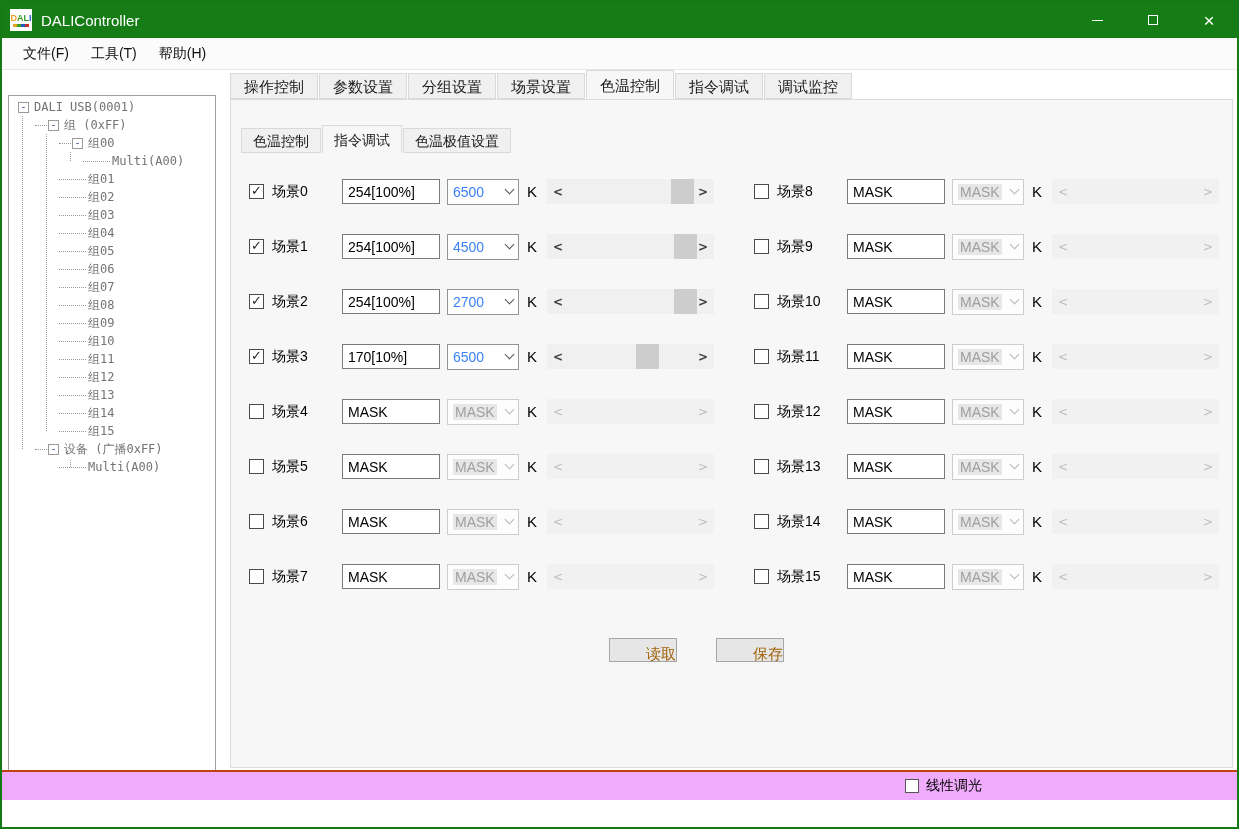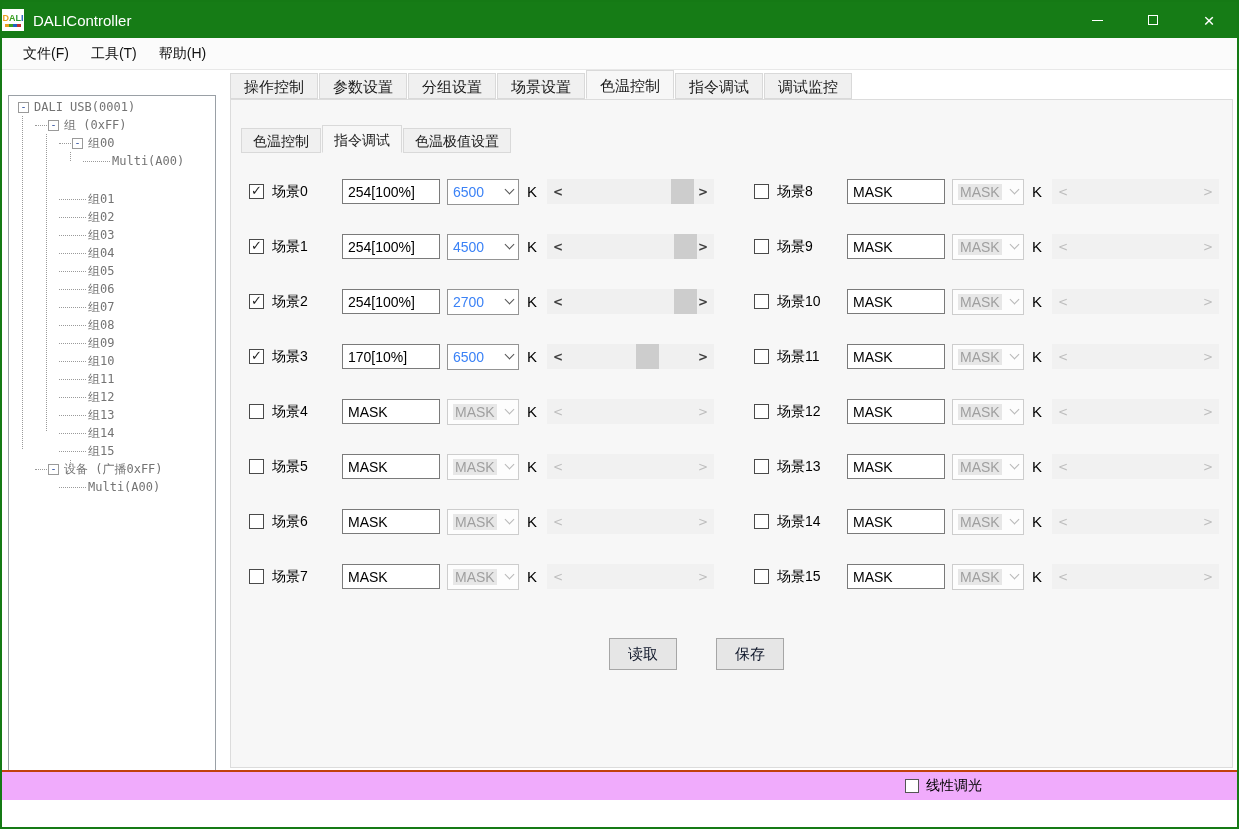--- a/index.html
+++ b/index.html
@@ -3,21 +3,21 @@
 <meta charset="utf-8">
 <style>
   * { margin:0; padding:0; box-sizing:border-box; }
   html,body { background:#d0d0d0; font-family:"Liberation Sans", sans-serif; }
   .window{ position:relative; width:1239px; height:829px; background:#ffffff;
            border:2px solid #157a15; overflow:hidden; }
 
   
   .titlebar{ position:absolute; left:0; top:0; right:0; height:36px; background:#167c16;
              display:flex; align-items:center; color:#fff; }
-  .app-icon{ width:22px; height:22px; background:#fff; display:flex;
+  .app-icon{ width:22px; height:22px; background:#fff; margin-left:8px; display:flex;
              flex-direction:column; align-items:center; justify-content:center; }
   .app-icon .letters{ font-size:9px; font-weight:bold; line-height:9px; letter-spacing:0; }
   .app-icon .l0{color:#e8a020}.app-icon .l1{color:#3aa020}.app-icon .l2{color:#2f9a35}.app-icon .l3{color:#2060c0}
   .app-icon .strip{ width:16px; height:3px; margin-top:1px;
     background:linear-gradient(90deg,#e8a020 0 25%,#3aa020 25% 50%,#2060c0 50% 75%,#c03030 75% 100%); }
   .win-title{ margin-left:9px; font-size:15px; }
   .win-controls{ margin-left:auto; display:flex; height:100%; }
   .win-btn{ width:56px; height:100%; display:flex; align-items:center; justify-content:center; cursor:default; }
   .glyph-min{ width:11px; height:1px; background:#fff; }
   .glyph-max{ width:10px; height:10px; border:1px solid #fff; }
@@ -75,22 +75,22 @@
   .k{ width:14px; margin-left:8px; font-size:15px; color:#000; flex-shrink:0; }
   .hscroll{ position:relative; width:167px; height:25px; margin-left:6px; background:#f0f0f0;
             display:flex; align-items:center; justify-content:space-between; padding:0 6px; flex-shrink:0; }
   .arr{ font-size:12px; font-weight:bold; color:#3f3f3f; z-index:1; font-family:"DejaVu Sans", sans-serif; }
   .arr.left::before{ content:"<"; } .arr.right::before{ content:">"; }
   .thumb{ position:absolute; top:0; height:100%; width:23px; background:#cdcdcd; }
   .hscroll.disabled{ background:#f1f1f1; }
   .hscroll.disabled .arr{ color:#bdbdbd; font-weight:normal; }
 
   
-  .btn{ position:absolute; top:538px; width:68px; height:32px; background:#e6e6e6; border:1px solid #a6a6a6;
-        font-size:15px; color:#0f172a; text-align:center; line-height:30px; }
+  .btn{ position:absolute; top:538px; width:68px; height:24px; background:#e6e6e6; border:1px solid #a6a6a6;
+        font-size:15px; color:#a16207; text-align:right; line-height:30px; }
   .btn-read{ left:378px; } .btn-save{ left:485px; }
 
   
   .linear-row{ position:absolute; left:0; right:0; top:768px; height:30px; background:#f0abfc;
                border-top:2px solid #c2410c; display:flex; align-items:center; }
   .linear-cb{ width:14px; height:14px; border:1px solid #555; background:#fff; margin-left:903px; flex-shrink:0; }
   .linear-label{ margin-left:7px; font-size:14px; color:#000; }
   .statusbar{ position:absolute; left:0; right:0; top:798px; bottom:0; background:#f9f9f9;
               border-top:1px solid #e2e2e2; display:flex; align-items:center; padding-left:10px; gap:30px; }
   .status-item{ font-size:14px; color:#111; }
@@ -147,21 +147,21 @@
         <div class="tree-row" style="padding-left: 50px;">
     <span class="stub"></span>
     <span class="expander"></span>
     <span class="tree-label">组00</span>
   </div>
         <div class="tree-row" style="padding-left: 74px;">
     <span class="stub" style="width: 27px;"></span>
 
     <span class="tree-label">Multi(A00)</span>
   </div>
-        <div class="tree-row" style="padding-left: 50px; margin-top: 20px;">
+        <div class="tree-row" style="padding-left: 50px;">
     <span class="stub" style="width: 27px;"></span>
 
     <span class="tree-label">组01</span>
   </div>
         <div class="tree-row" style="padding-left: 50px;">
     <span class="stub" style="width: 27px;"></span>
 
     <span class="tree-label">组02</span>
   </div>
         <div class="tree-row" style="padding-left: 50px;">

